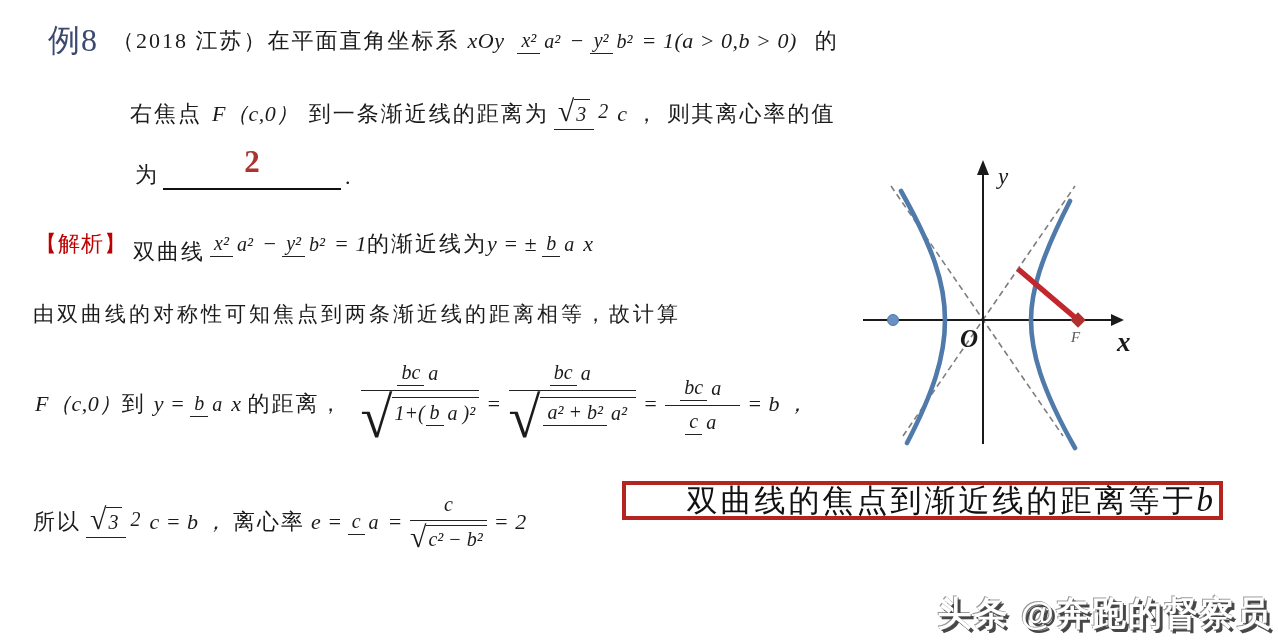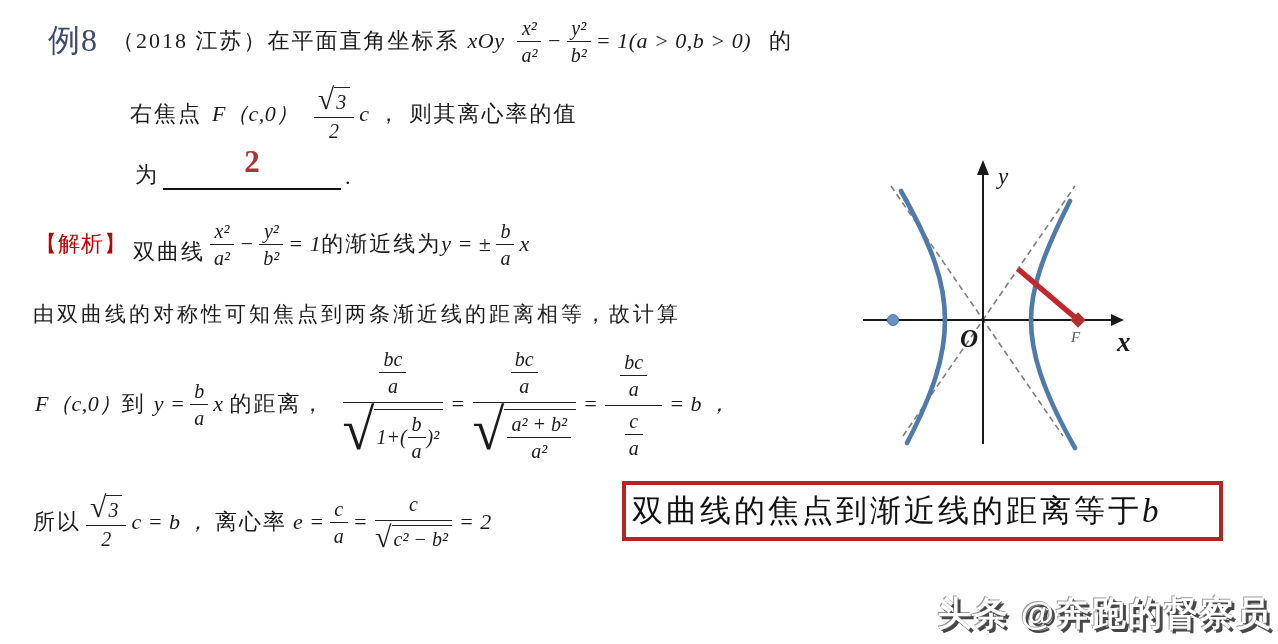--- a/index.html
+++ b/index.html
@@ -9,21 +9,21 @@
     font-family:"Liberation Serif","DejaVu Serif",serif;
   }
   .line{position:absolute;display:flex;align-items:center;white-space:nowrap;}
   .cn{font-size:22px;letter-spacing:2px;}
   .cn-wide{font-size:21px;letter-spacing:3px;}
   .math{font-style:italic;font-size:22px;letter-spacing:0.5px;}
   .tag{color:#3b4a6e;font-size:32px;letter-spacing:1px;margin-right:14px;}
   .red-label{color:#c00000;font-size:22px;letter-spacing:1px;}
 
   
-  .frac{display:inline-flex;flex-direction:column;align-items:stretch;text-align:center;
+  .frac{display:inline-flex;flex-direction:row;align-items:stretch;text-align:center;
         font-style:italic;font-size:20px;line-height:1.2;margin:0 5px;}
   .frac .num{border-bottom:1.6px solid #222;padding:0 4px 1px;display:flex;justify-content:center;align-items:flex-end;}
   .frac .den{padding:1px 4px 0;display:flex;justify-content:center;}
 
   .bigfrac{display:inline-flex;flex-direction:column;align-items:stretch;text-align:center;
            font-style:italic;font-size:20px;margin:0 7px;}
   .bigfrac .bnum{display:flex;justify-content:center;border-bottom:1.7px solid #222;padding:2px 10px 4px;}
   .bigfrac .bden{display:flex;justify-content:center;padding-top:3px;}
 
   
@@ -34,23 +34,23 @@
   .sqrt.tall .rad{font-size:2.9em;line-height:0.95;transform:translateY(-4px);}
   .sqrt.tall .radicand{margin-top:3px;}
 
   
   .blank{display:inline-block;width:178px;height:36px;border-bottom:2.4px solid #111;
          position:relative;margin:0 4px;}
   .blank .ans{position:absolute;left:50%;bottom:8px;transform:translateX(-50%);
               color:#a93430;font-size:31px;font-weight:bold;}
 
   
-  .callout{position:absolute;left:622px;top:481px;width:601px;height:60px;
+  .callout{position:absolute;left:622px;top:481px;width:601px;height:39px;
            border:4px solid #b42421;box-sizing:border-box;display:flex;align-items:center;
-           padding:0 6px;font-size:31px;letter-spacing:3px;color:#111;white-space:nowrap;}
+           padding:0 6px;font-size:31px;letter-spacing:3px;color:#111;white-space:nowrap;justify-content:flex-end;}
   .callout .bvar{font-style:italic;font-size:33px;letter-spacing:0;}
 
   
   .figure{position:absolute;left:843px;top:150px;width:320px;height:328px;}
 
   
   .watermark{position:absolute;right:6px;top:591px;font-size:34px;font-weight:700;
              font-family:"Liberation Sans","DejaVu Sans",sans-serif;color:#ffffff;
              letter-spacing:2px;
              text-shadow:3px 3px 0 #474747,1px 1px 0 #6e6e6e,-1px -1px 0 #9a9a9a;}
@@ -71,20 +71,21 @@
     <span class="num">y²</span>
     <span class="den">b²</span>
   </span>
   <span class="math">= 1(a &gt; 0,b &gt; 0)</span>
   <span class="cn" style="margin-left:18px;">的</span>
 </div>
 
 <div class="line" style="left:130px;top:86px;height:56px;">
   <span class="cn">右焦点</span>
   <span class="math" style="margin:0 10px;">F（c,0）</span>
+  <span class="cn">到一条渐近线的距离为</span>
   <span class="frac">
     <span class="num">
         <span class="sqrt">
           <span class="rad">√</span>
           <span class="radicand">3</span>
         </span>
       </span>
     <span class="den">2</span>
   </span>
   <span class="math">c</span>

